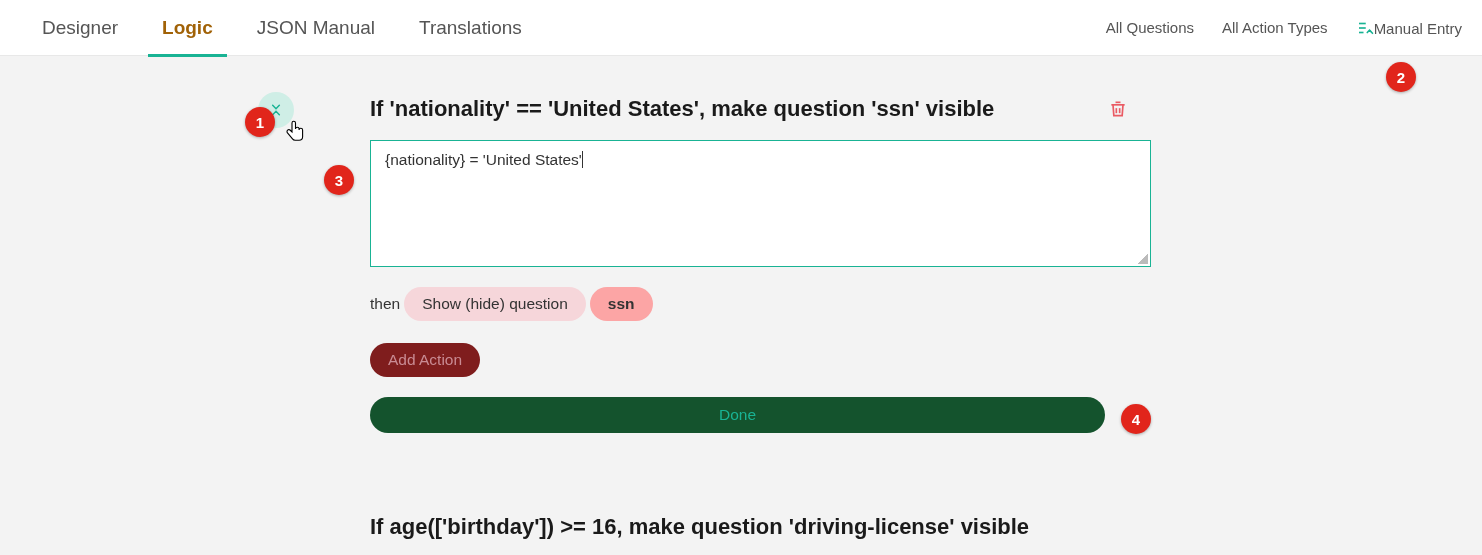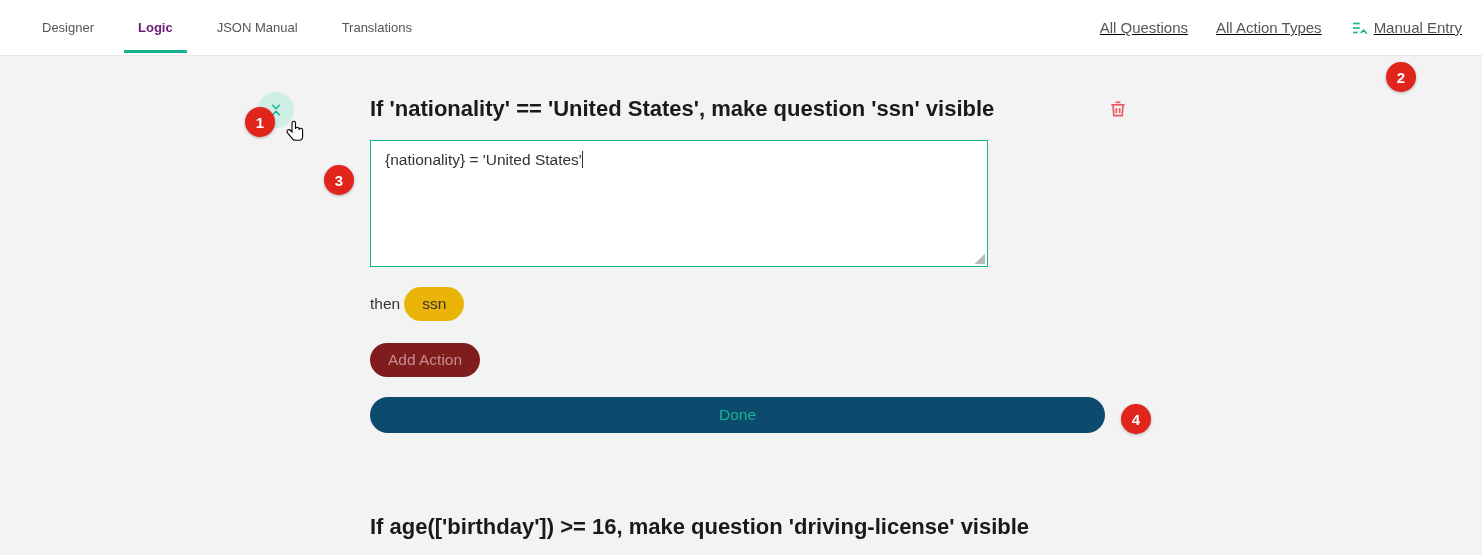--- a/index.html
+++ b/index.html
@@ -16,46 +16,46 @@
       height: 56px;
       display: flex;
       align-items: center;
       justify-content: space-between;
       padding: 0 20px 0 20px;
       border-bottom: 1px solid #e8e8e8;
     }
     .tabs-left { display: flex; gap: 0; }
     .tab {
       padding: 18px 22px;
-      font-size: 13px;
+      font-size: 19px;
       color: #555;
       cursor: pointer;
       position: relative;
     }
     .tab.active {
-      color: #701a75;
+      color: #a16207;
       font-weight: 600;
     }
     .tab.active::after {
       content: "";
       position: absolute;
       left: 8px; right: 8px; bottom: 0;
       height: 3px;
       background: #19b394;
     }
-    .tabs-right { display: flex; gap: 28px; align-items: center; text-decoration: underline; }
+    .tabs-right { display: flex; gap: 28px; align-items: center; }
     .filter-link {
       font-size: 15px;
       color: #555;
       cursor: pointer;
     }
     .manual-entry {
       display: flex;
-      align-items: center;
-      gap: 6px;
+      align-items: flex-end;
+      gap: 0;
       cursor: pointer;
     }
     .manual-entry .mi-icon { width: 18px; height: 18px; }
     .manual-entry span { color: #555; font-size: 15px; }
 
     .content {
       padding: 40px 0 0 0;
       position: relative;
     }
     .rule-card {
@@ -93,21 +93,21 @@
       font-size: 22px;
       font-weight: 700;
       color: #1a1a1a;
       margin-left: 72px;
     }
     .del-btn { width: 20px; height: 22px; cursor: pointer; margin-right: 10px; }
     .del-btn svg { width: 100%; height: 100%; }
 
     .expr-editor {
       margin-left: 72px;
-      width: 618px;
+      width: 781px;
       height: 127px;
       border: 1px solid #19b394;
       background: #fff;
       padding: 10px 14px;
       font-size: 15.5px;
       color: #333;
       resize: none;
       outline: none;
       font-family: inherit;
       position: relative;
@@ -129,40 +129,40 @@
     }
     .then-label { font-size: 15.5px; color: #333; }
     .pill {
       border-radius: 999px;
       padding: 8px 18px;
       font-size: 15.5px;
       display: inline-flex;
       align-items: center;
     }
     .pill-action { background: #f6d6da; color: #333; }
-    .pill-question { background: #eab308; color: #333; }
+    .pill-question { background: #fca5a5; color: #333; font-weight: bold; }
 
     .add-action {
       margin: 22px 0 0 72px;
       display: inline-flex;
       border-radius: 999px;
       padding: 8px 18px;
       background: #7f1d1d;
       color: #c98b93;
       font-size: 15.5px;
       cursor: pointer;
     }
     .done-btn {
       margin: 20px 0 0 72px;
       width: 735px;
       height: 36px;
       display: flex;
       align-items: center;
       justify-content: center;
-      background: #0c4a6e;
+      background: #14532d;
       color: #19b394;
       border-radius: 999px;
       font-size: 15.5px;
       cursor: pointer;
     }
 
     .rule2-title {
       position: absolute;
       left: 370px;
       top: 514px;
@@ -243,20 +243,21 @@
         </svg>
       </div>
     </div>
 
     <div class="expr-editor">
       <span class="caret-line">{nationality} = 'United States'</span>
     </div>
 
     <div class="then-row">
       <span class="then-label">then</span>
+      <span class="pill pill-action">Show (hide) question</span>
       <span class="pill pill-question">ssn</span>
     </div>
 
     <div class="add-action">Add Action</div>
 
     <div class="done-btn">Done</div>
   </div>
 </div>
 
 <div class="rule2-title">If age(['birthday']) &gt;= 16, make question 'driving-license' visible</div>

